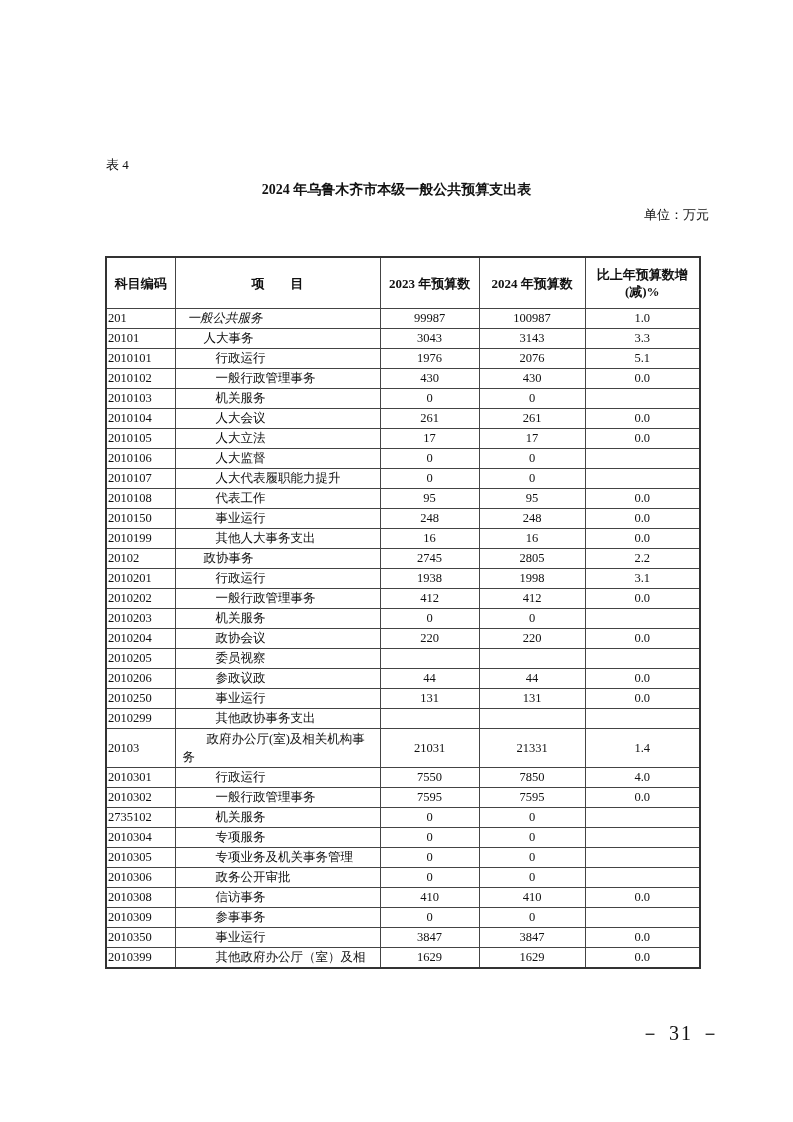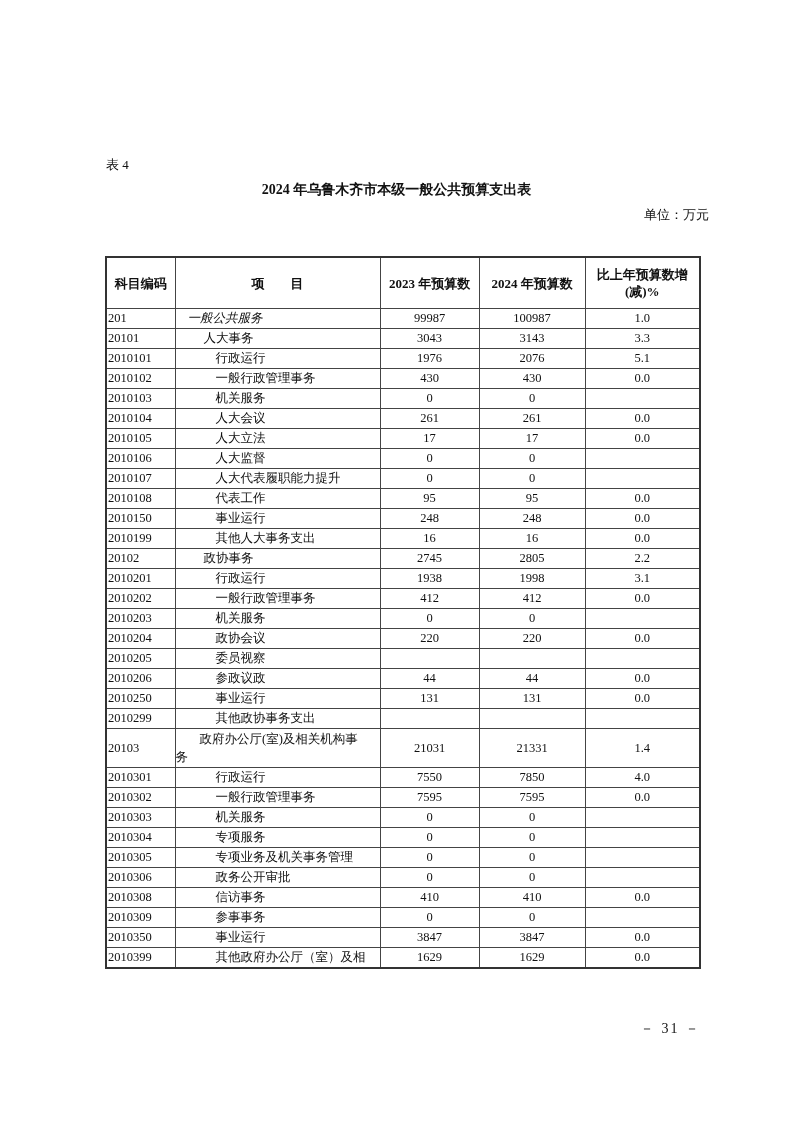--- a/index.html
+++ b/index.html
@@ -16,23 +16,23 @@
   table.budget th.h-code { border-left: 2px solid #333; }
   table.budget td.code { text-align: left; border-left: 2px solid #333; padding-left: 1px; }
   table.budget td.name { text-align: left; white-space: nowrap; overflow: hidden; }
   table.budget td.num { text-align: center; }
   table.budget th.h-pct, table.budget td.pct { border-right: 2px solid #333; text-align: center; }
   table.budget tr:last-child td { border-bottom: 2px solid #333; }
   table.budget tr.hdr th { border-top: 2px solid #333; }
   td.name.l1 { padding-left: 12px; font-style: italic; }
   td.name.l2 { padding-left: 28px; }
   td.name.l3 { padding-left: 40px; }
-  td.name.wrap { white-space: normal; line-height: 18px; height: 38px; padding-left: 0; margin-top: 16px; }
+  td.name.wrap { white-space: normal; line-height: 18px; height: 38px; padding-left: 7px; margin-top: 16px; }
   td.name.wrap .first { padding-left: 24px; display: block; }
-  .page-no { position: absolute; left: 640px; top: 1020px; font-size: 14px; letter-spacing: 2px; }
+  .page-no { position: absolute; left: 640px; top: 1020px; font-size: 20px; letter-spacing: 2px; }
 </style>
 </head>
 <body>
 
 <div class="table-no">表 4</div>
 <div class="title">2024 年乌鲁木齐市本级一般公共预算支出表</div>
 <div class="unit">单位：万元</div>
 
 <table class="budget">
   <colgroup>
@@ -214,21 +214,21 @@
         <td class="pct">4.0</td>
       </tr>
       <tr>
         <td class="code">2010302</td>
         <td class="name l3">一般行政管理事务</td>
         <td class="num">7595</td>
         <td class="num">7595</td>
         <td class="pct">0.0</td>
       </tr>
       <tr>
-        <td class="code">2010303</td>
+        <td class="code">2735102</td>
         <td class="name l3">机关服务</td>
         <td class="num">0</td>
         <td class="num">0</td>
         <td class="pct"></td>
       </tr>
       <tr>
         <td class="code">2010304</td>
         <td class="name l3">专项服务</td>
         <td class="num">0</td>
         <td class="num">0</td>

